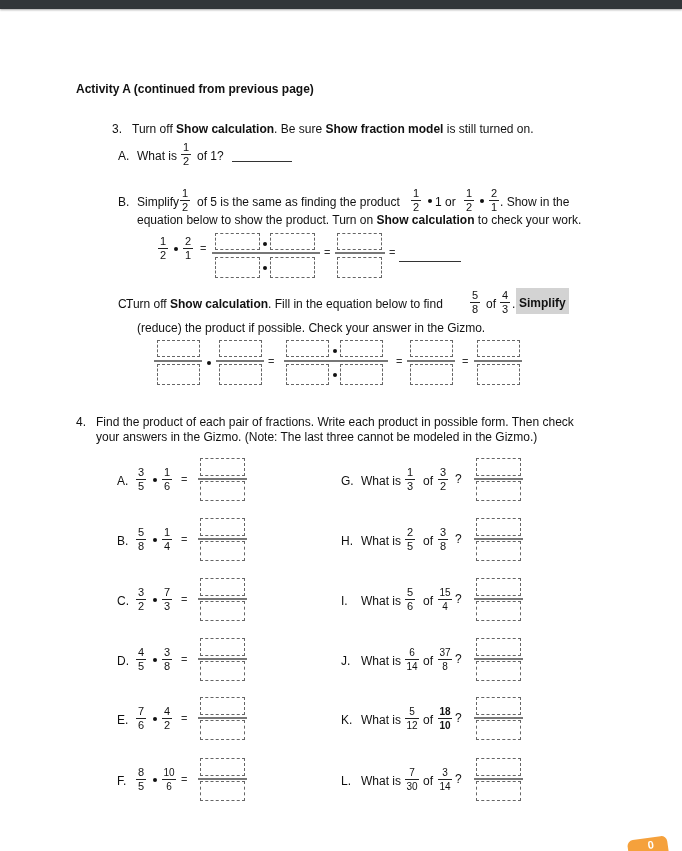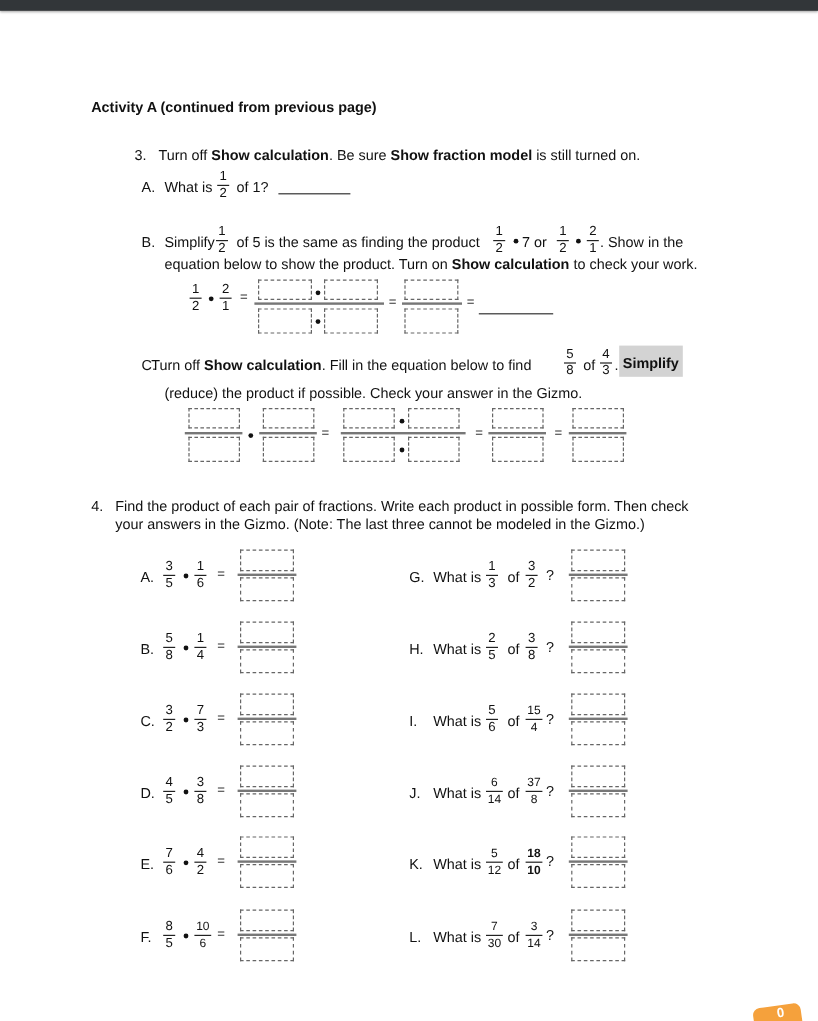--- a/index.html
+++ b/index.html
@@ -51,21 +51,21 @@
     <span class="bar"></span>
     <span class="d">2</span>
   </div>
 <div class="abs txt" style="left:197px;top:195px;">of 5 is the same as finding the product</div>
 <div class="frac" style="left:410px;top:188px;">
     <span class="n">1</span>
     <span class="bar"></span>
     <span class="d">2</span>
   </div>
 <div class="dot" style="left:428px;top:199px;"></div>
-<div class="abs txt" style="left:435px;top:195px;">7 or</div>
+<div class="abs txt" style="left:435px;top:195px;">1 or</div>
 <div class="frac" style="left:463px;top:188px;">
     <span class="n">1</span>
     <span class="bar"></span>
     <span class="d">2</span>
   </div>
 <div class="dot" style="left:480px;top:199px;"></div>
 <div class="frac" style="left:488px;top:188px;">
     <span class="n">2</span>
     <span class="bar"></span>
     <span class="d">1</span>

